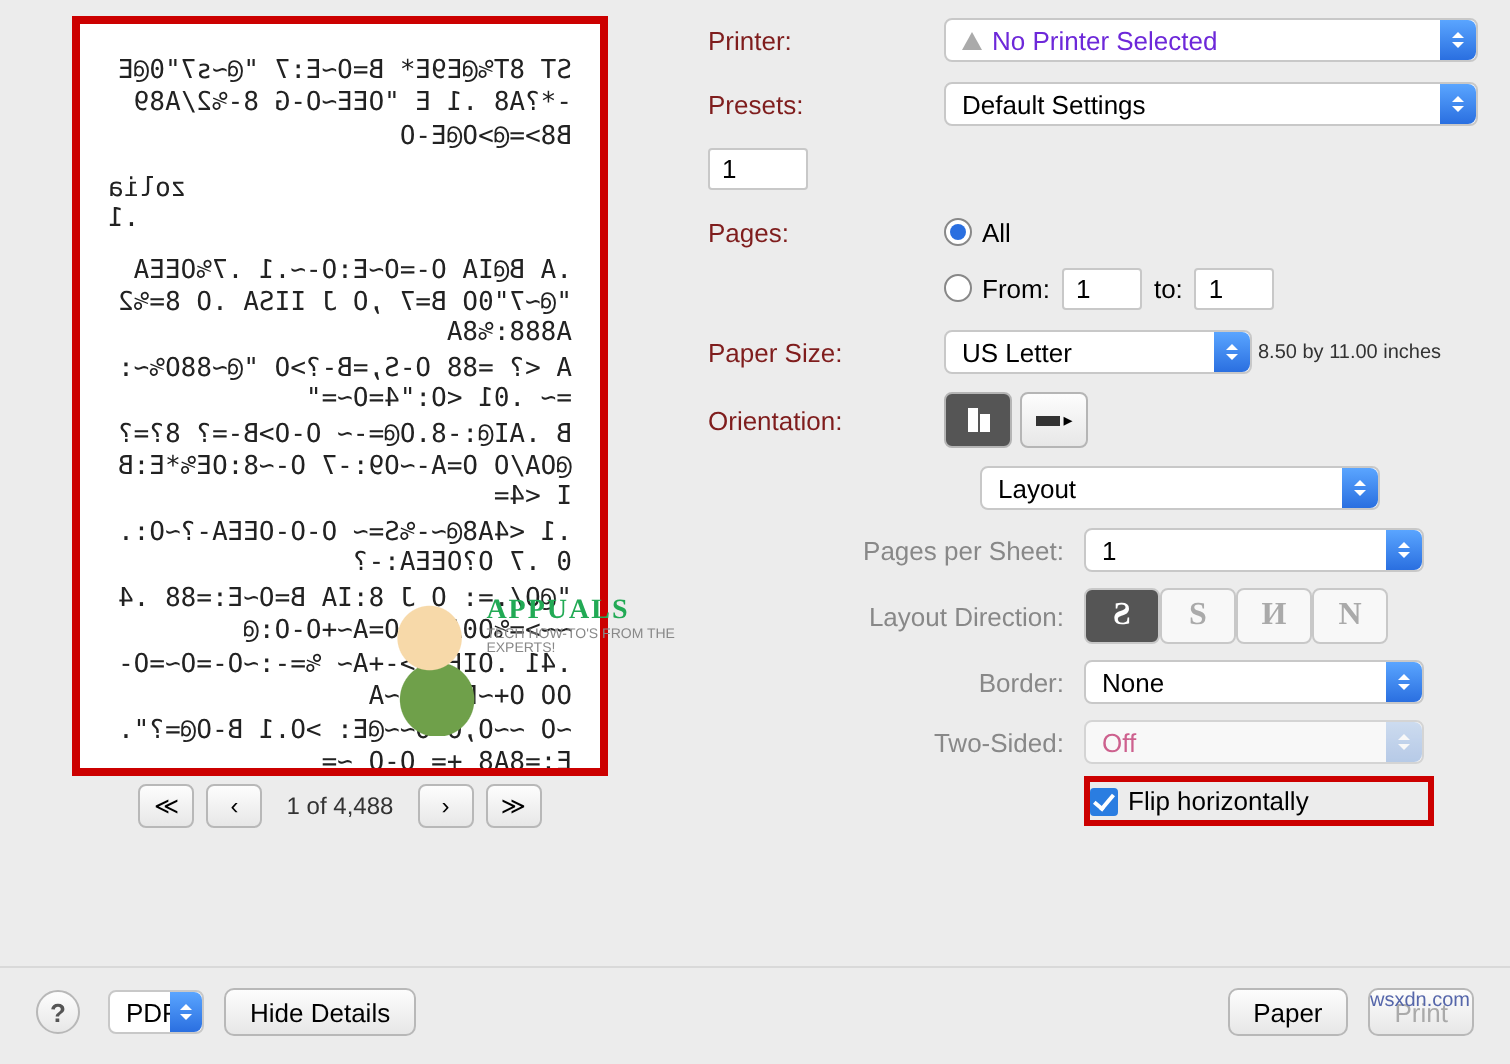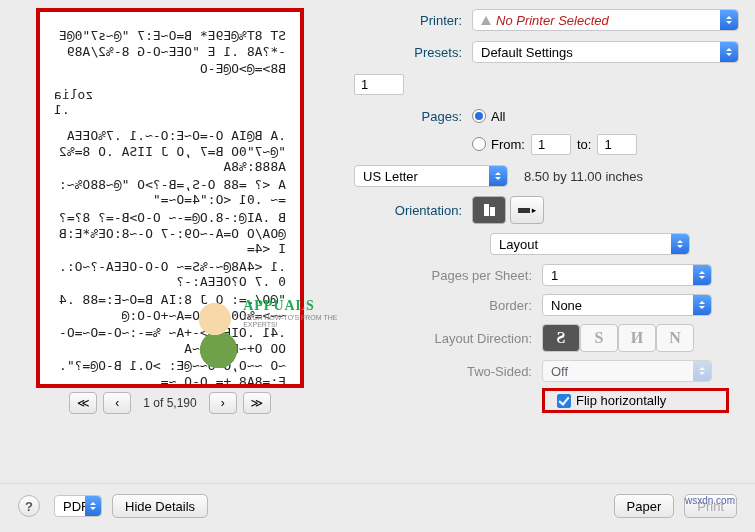--- a/index.html
+++ b/index.html
@@ -9,48 +9,48 @@
 .preview-col { width: 320px; position: relative; }
 .preview-frame { border: 4px solid #cc0000; width: 268px; height: 380px; background: #fff; margin: 0 auto; position: relative; overflow: hidden; }
 .preview-page { position: absolute; inset: 8px; font-size: 5px; color: #222; line-height: 1.2; transform: scaleX(-1); text-align: left; padding: 6px; }
 .preview-page .bits { font-family: monospace; word-break: break-all; display: block; margin: 2px 0; }
 .pager { display: flex; align-items: center; justify-content: center; gap: 6px; margin-top: 4px; }
 .pager .btn { background: linear-gradient(#fdfdfd,#e7e7e7); border: 1px solid #b8b8b8; border-radius: 4px; min-width: 28px; height: 22px; display: flex; align-items: center; justify-content: center; font-size: 12px; }
 .pager .label { font-size: 12px; color: #333; margin: 0 6px; }
 
 .form-col { flex: 1; padding-left: 24px; padding-right: 6px; }
 .row { display: flex; align-items: center; margin-bottom: 8px; min-height: 24px; }
-.row .lab { width: 108px; text-align: right; color: #0c4a6e; margin-right: 10px; }
+.row .lab { width: 108px; color: #7f1d1d; margin-right: 10px; }
 .select { position: relative; background: #fff; border: 1px solid #c8c8c8; border-radius: 4px; height: 22px; display: flex; align-items: center; padding: 0 22px 0 8px; }
 .select.full { flex: 1; }
 .select .caps { position: absolute; right: 0; top: 0; width: 18px; height: 100%; background: linear-gradient(#5aa5ff,#2a6fe0); border-radius: 0 4px 4px 0; display: flex; flex-direction: column; align-items: center; justify-content: center; }
 .select .caps::before, .select .caps::after { content:""; border-left:3px solid transparent; border-right:3px solid transparent; }
 .select .caps::before { border-bottom:3px solid #fff; margin-bottom:1px; }
 .select .caps::after { border-top:3px solid #fff; margin-top:1px; }
-.select.warn { color: #b91c1c; font-style: italic; }
+.select.warn { color: #6d28d9; }
 .select.warn .tri { display:inline-block; width:0; height:0; border-left:5px solid transparent; border-right:5px solid transparent; border-bottom:9px solid #aaa; margin-right:5px; vertical-align:-1px; }
 .input { background:#fff; border:1px solid #c8c8c8; border-radius:2px; height:21px; padding:0 6px; display:flex; align-items:center; }
 .radio { width:14px; height:14px; border-radius:50%; border:1px solid #888; display:inline-block; margin-right:5px; position:relative; background:#fff; }
 .radio.on::after { content:""; position:absolute; inset:2px; border-radius:50%; background:#2a6fe0; }
 .chk { width:14px; height:14px; border:1px solid #888; border-radius:2px; display:inline-block; margin-right:5px; background:#fff; position:relative; }
 .chk.on { background:#2a7de1; border-color:#2a7de1; }
 .chk.on::after { content:""; position:absolute; left:3px; top:0px; width:4px; height:8px; border:solid #fff; border-width:0 2px 2px 0; transform:rotate(40deg); }
 .iconbtn { width:34px; height:28px; border:1px solid #b5b5b5; border-radius:4px; background:linear-gradient(#fdfdfd,#e7e7e7); display:flex; align-items:center; justify-content:center; }
 .iconbtn.sel { background:#555; }
 .o-port, .o-land { display:flex; gap:1px; }
 .o-port .fig { width:5px; height:12px; background:#333; }
 .o-land .fig { width:12px; height:5px; background:#333; }
 .iconbtn.sel .fig { background:#fff; }
 .subsection { margin-left: 40px; }
 .subrow { display:flex; align-items:center; margin-bottom:8px; }
 .subrow .lab2 { width:138px; text-align:right; color:#888; margin-right:10px; }
 .dirbtn { width:38px; height:28px; border:1px solid #c8c8c8; border-radius:4px; background:#f8f8f8; display:flex; align-items:center; justify-content:center; color:#aaa; font-size:16px; font-weight:bold; font-family:serif; }
 .dirbtn.sel { background:#555; color:#fff; }
-.flip-hl { border:3px solid #cc0000; padding:2px 60px 2px 12px; display:inline-flex; align-items:center; }
-.dimmed { color:#0f172a; }
+.flip-hl { border:3px solid #cc0000; padding:2px 60px 2px 0; display:inline-flex; align-items:center; }
+.dimmed { color:#be185d; }
 
 .footer { display:flex; align-items:center; padding:10px 18px 14px 18px; border-top:1px solid #d9d9d9; background:#ececec; }
 .footer .help { width:22px; height:22px; border-radius:50%; border:1px solid #b8b8b8; background:linear-gradient(#fdfdfd,#e7e7e7); display:flex; align-items:center; justify-content:center; color:#555; font-weight:bold; margin-right:14px; }
 .footer .btn { background:linear-gradient(#fdfdfd,#e7e7e7); border:1px solid #b8b8b8; border-radius:5px; padding:4px 12px; height:24px; display:flex; align-items:center; }
 .footer .spacer { flex:1; }
 .footer .btn.disabled { color:#aaa; }
 .watermark { position:absolute; bottom:26px; right:20px; font-size:10px; color:#56a; }
 .brand { position:absolute; top:290px; left:186px; width:150px; height:90px; pointer-events:none; display:flex; align-items:flex-start; }
 .brand .cartoon { width:60px; height:70px; background:radial-gradient(circle at 40% 30%, #f7d9a9 28%, transparent 29%), radial-gradient(circle at 48% 74%, #6fa04a 32%, transparent 33%); border-radius:10px; }
 .brand .txt { font-family:serif; color:#2a5; font-weight:bold; font-size:14px; letter-spacing:1px; }
@@ -82,21 +82,21 @@
           
           
           
           
           
         </div>
       </div>
       <div class="pager">
         <div class="btn">≪</div>
         <div class="btn">‹</div>
-        <div class="label">1 of 5,190</div>
+        <div class="label">1 of 4,488</div>
         <div class="btn">›</div>
         <div class="btn">≫</div>
       </div>
       <div class="brand">
         <div class="cartoon"></div>
         <div>
           <div class="txt">APPUALS</div>
           <div class="sub">TECH HOW-TO'S FROM THE EXPERTS!</div>
         </div>
       </div>
@@ -139,25 +139,26 @@
         <div class="input" style="width:40px;margin:0 6px">
             <span>1</span>
           </div>
         <span>to:</span>
         <div class="input" style="width:40px;margin-left:6px">
             <span>1</span>
           </div>
       </div>
 
       <div class="row">
+        <div class="lab">Paper Size:</div>
         <div class="select" style="width:154px">
           <span>US Letter</span>
           <span class="caps"></span>
         </div>
-        <span style="margin-left:16px;font-size:13px;color:#333">8.50 by 11.00 inches</span>
+        <span style="margin-left:3px;font-size:10px;color:#333">8.50 by 11.00 inches</span>
       </div>
 
       <div class="row">
         <div class="lab">Orientation:</div>
         <div class="iconbtn sel">
             <span class="o-port">
               <span class="fig"></span>
               <span class="fig" style="height:9px;align-self:flex-end"></span>
             </span>
           </div>
@@ -180,32 +181,32 @@
 
       <div class="subsection">
         <div class="subrow">
           <div class="lab2">Pages per Sheet:</div>
           <div class="select" style="width:170px">
             <span>1</span>
             <span class="caps"></span>
           </div>
         </div>
         <div class="subrow">
-          <div class="lab2">Border:</div>
-          <div class="select" style="width:170px">
-            <span>None</span>
-            <span class="caps"></span>
-          </div>
-        </div>
-        <div class="subrow">
           <div class="lab2">Layout Direction:</div>
           <div class="dirbtn sel">Ƨ</div>
           <div class="dirbtn">S</div>
           <div class="dirbtn">И</div>
           <div class="dirbtn">N</div>
+        </div>
+        <div class="subrow">
+          <div class="lab2">Border:</div>
+          <div class="select" style="width:170px">
+            <span>None</span>
+            <span class="caps"></span>
+          </div>
         </div>
         <div class="subrow">
           <div class="lab2">Two-Sided:</div>
           <div class="select" style="width:170px;opacity:.65">
             <span class="dimmed">Off</span>
             <span class="caps" style="background:linear-gradient(#bcd3f2,#9ab8e4)"></span>
           </div>
         </div>
         <div class="subrow" style="margin-top:-2px">
           <div class="lab2"></div>

